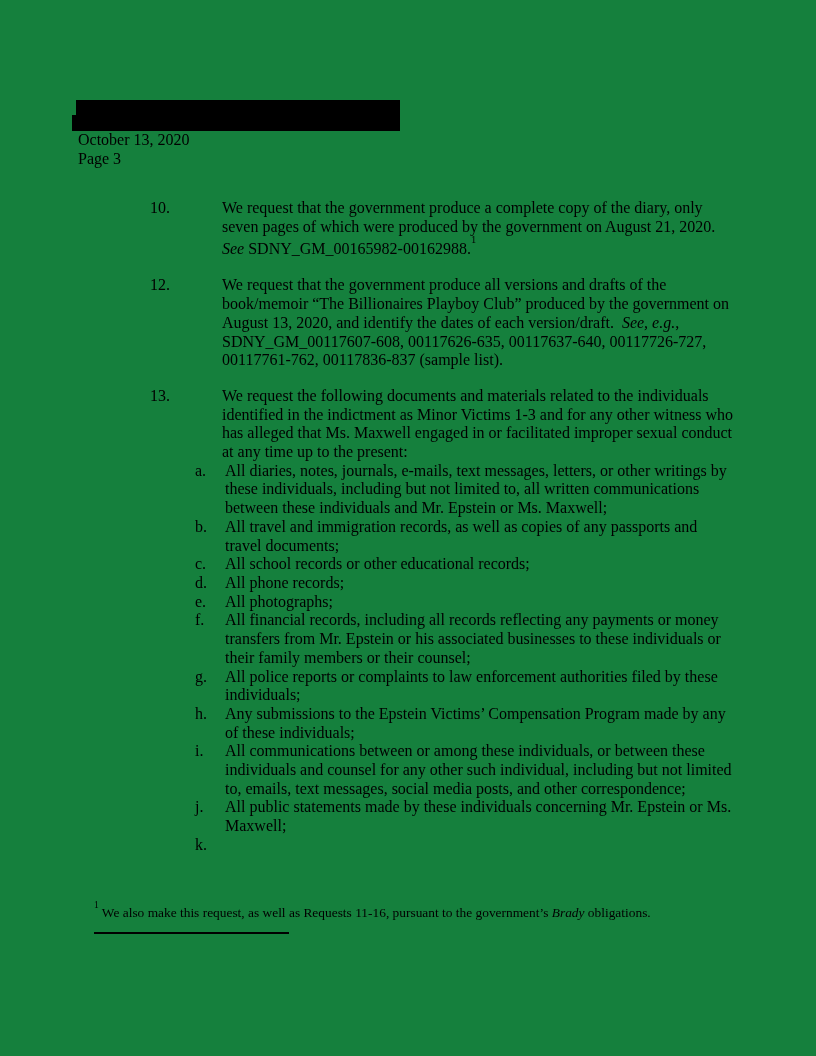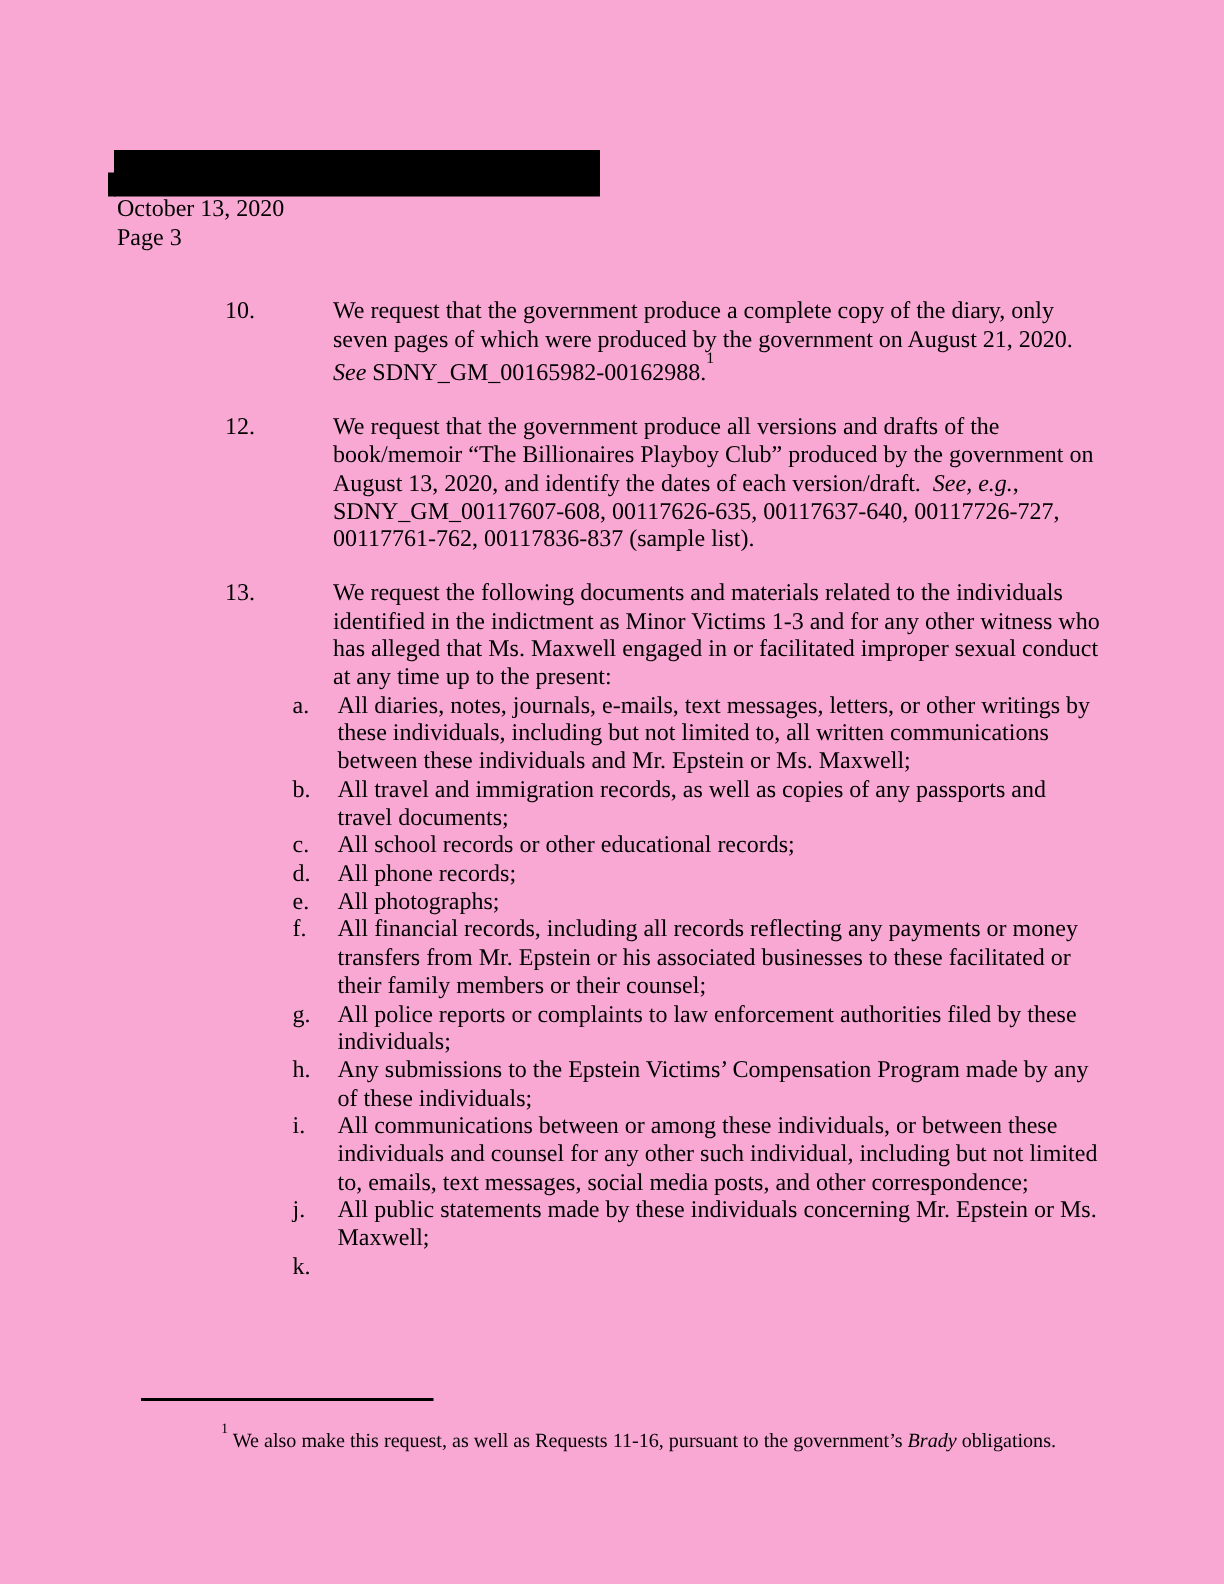--- a/index.html
+++ b/index.html
@@ -4,21 +4,21 @@
 <style>
   html, body { margin: 0; padding: 0; }
   body {
     width: 816px; height: 1056px;
     background: #ffffff;
     color: #000000;
     font-family: "Liberation Serif", "DejaVu Serif", serif;
     position: relative;
     overflow: hidden;
   }
-  .page { position: absolute; inset: 0; background: #f9a8d4; }
+  .page { position: absolute; inset: 0; background: #15803d; }
 
   .redaction-bar {
     position: absolute; left: 76px; top: 100px;
     width: 324px; height: 31px; background: #000;
   }
   .redaction-notch {
     position: absolute; left: -4px; bottom: 0;
     width: 5px; height: 16px; background: #000;
   }
 
@@ -45,22 +45,22 @@
 
   sup.fn-ref {
     font-size: 10.5px; position: relative; top: -5.5px;
   }
 
   .footnote-separator {
     position: absolute; left: 94px; top: 932px;
     width: 195px; height: 1.5px; background: #000;
   }
   .footnote {
-    position: absolute; left: 94px; top: 949px;
-    width: 610px; font-size: 13.4px; line-height: 16px; text-align: right;
+    position: absolute; left: 94px; top: 901px;
+    width: 610px; font-size: 13.4px; line-height: 16px;
   }
   .footnote sup.fn-mark {
     font-size: 9.5px; position: relative; top: -4px;
   }
   .footnote span { white-space: pre-wrap; }
 </style>
 </head>
 <body>
 
 <div class="page">
@@ -89,21 +89,21 @@
 
     <div class="request-item">
       <span class="request-number">13.</span>
       <div class="req-text">We request the following documents and materials related to the individuals identified in the indictment as Minor Victims 1-3 and for any other witness who has alleged that Ms. Maxwell engaged in or facilitated improper sexual conduct at any time up to the present:</div>
       <div class="sub-list">
         <div class="sub-item"><span class="sub-letter">a.</span><span class="sub-text">All diaries, notes, journals, e-mails, text messages, letters, or other writings by these individuals, including but not limited to, all written communications between these individuals and Mr. Epstein or Ms. Maxwell;</span></div>
         <div class="sub-item"><span class="sub-letter">b.</span><span class="sub-text">All travel and immigration records, as well as copies of any passports and travel documents;</span></div>
         <div class="sub-item"><span class="sub-letter">c.</span><span class="sub-text">All school records or other educational records;</span></div>
         <div class="sub-item"><span class="sub-letter">d.</span><span class="sub-text">All phone records;</span></div>
         <div class="sub-item"><span class="sub-letter">e.</span><span class="sub-text">All photographs;</span></div>
-        <div class="sub-item"><span class="sub-letter">f.</span><span class="sub-text">All financial records, including all records reflecting any payments or money transfers from Mr. Epstein or his associated businesses to these facilitated or their family members or their counsel;</span></div>
+        <div class="sub-item"><span class="sub-letter">f.</span><span class="sub-text">All financial records, including all records reflecting any payments or money transfers from Mr. Epstein or his associated businesses to these individuals or their family members or their counsel;</span></div>
         <div class="sub-item"><span class="sub-letter">g.</span><span class="sub-text">All police reports or complaints to law enforcement authorities filed by these individuals;</span></div>
         <div class="sub-item"><span class="sub-letter">h.</span><span class="sub-text">Any submissions to the Epstein Victims’ Compensation Program made by any of these individuals;</span></div>
         <div class="sub-item"><span class="sub-letter">i.</span><span class="sub-text">All communications between or among these individuals, or between these individuals and counsel for any other such individual, including but not limited to, emails, text messages, social media posts, and other correspondence;</span></div>
         <div class="sub-item"><span class="sub-letter">j.</span><span class="sub-text">All public statements made by these individuals concerning Mr. Epstein or Ms. Maxwell;</span></div>
         <div class="sub-item"><span class="sub-letter">k.</span></div>
       </div>
     </div>
 
   </div>
 

